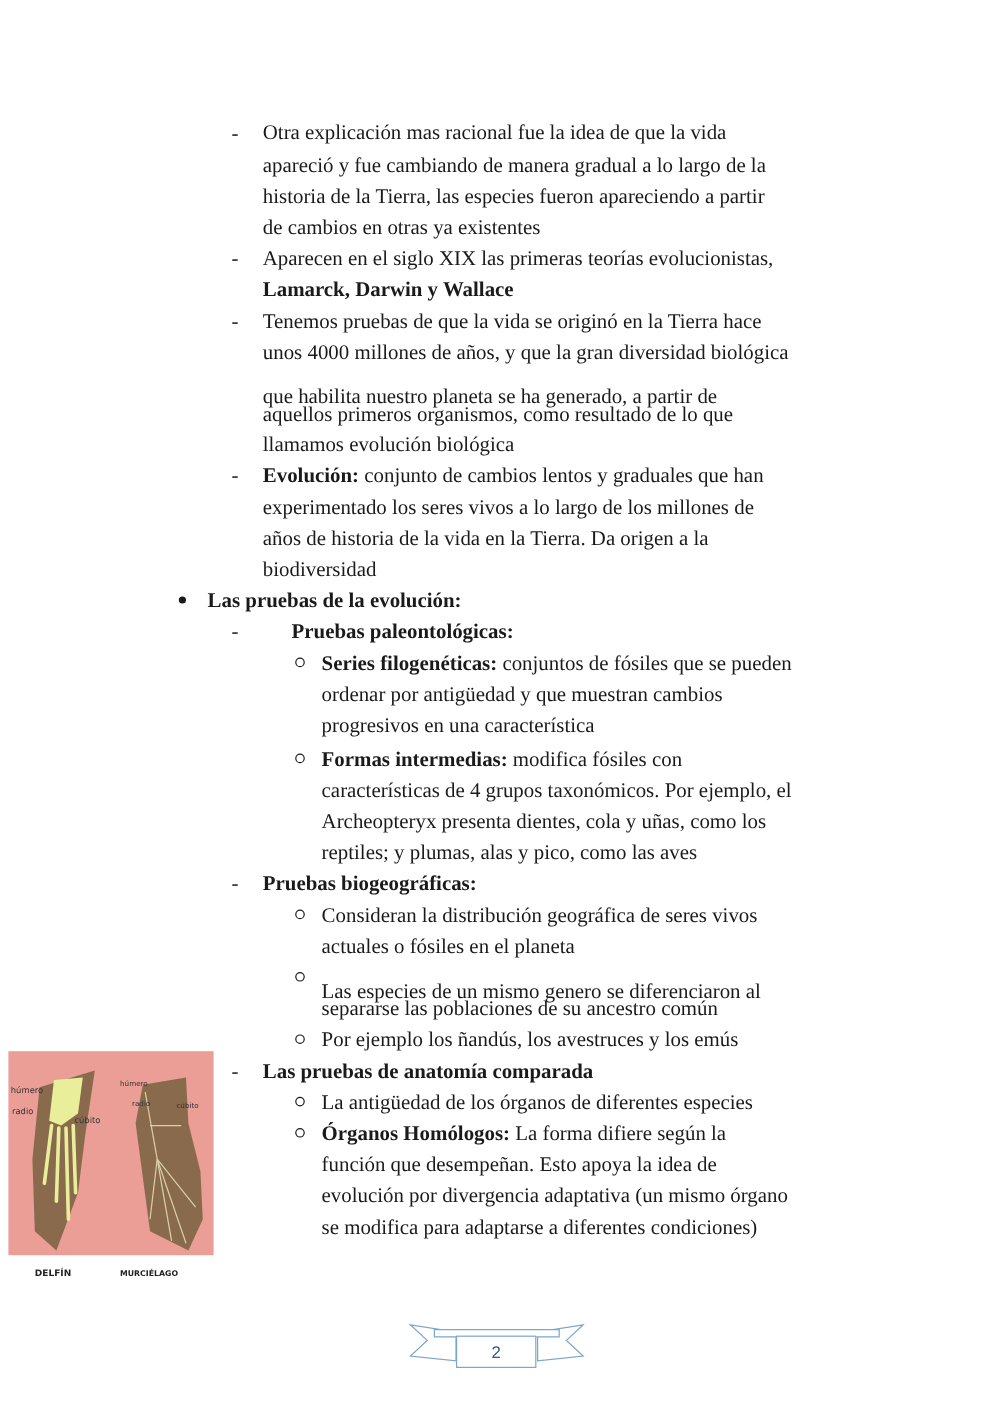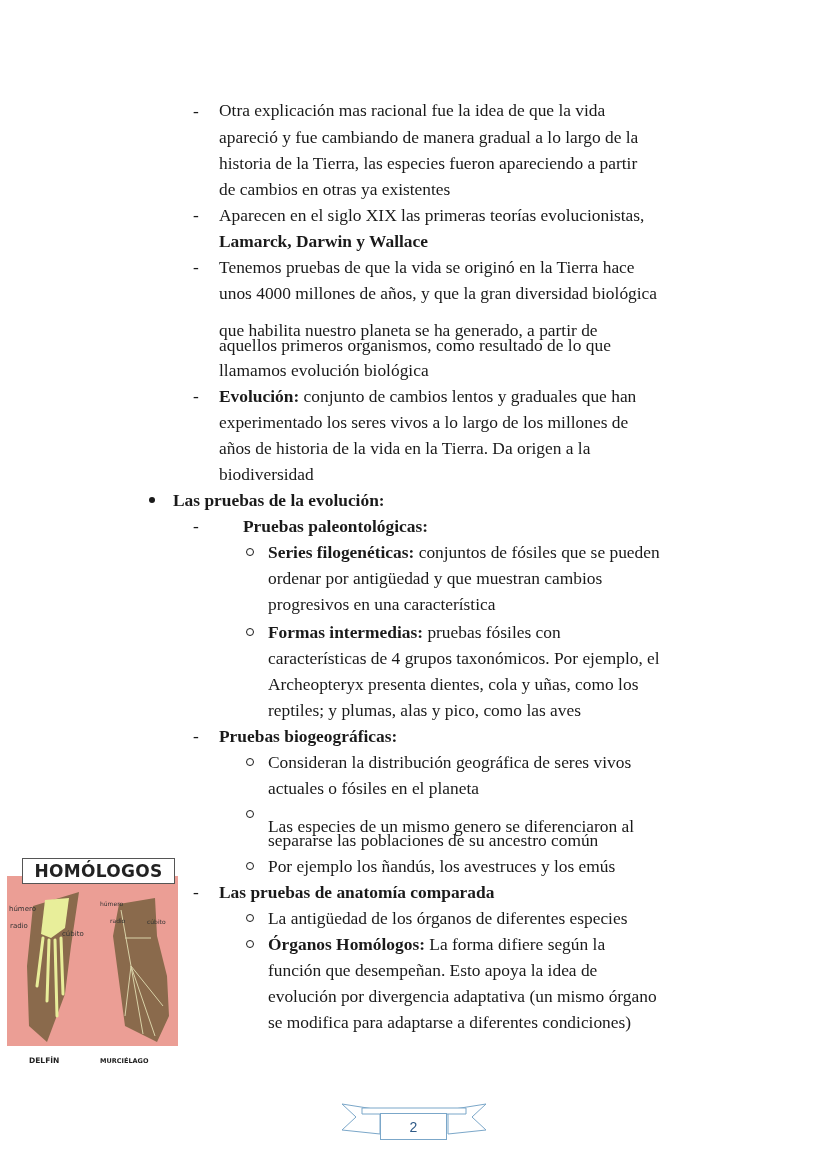--- a/index.html
+++ b/index.html
@@ -75,21 +75,21 @@
 
     <span class="dash" style="left:193px; top:516px;">-</span>
     <span class="line b" style="left:219px; top:516px;margin-left:24px;">Pruebas paleontológicas:</span>
 
     <span class="bullet-circle" style="left:246px; top:548px;"></span>
     <span class="line" style="left:268px; top:542px;"><span class="b">Series filogenéticas:</span><span> conjuntos de fósiles que se pueden</span></span>
     <span class="line" style="left:268px; top:568px;">ordenar por antigüedad y que muestran cambios</span>
     <span class="line" style="left:268px; top:594px;">progresivos en una característica</span>
 
     <span class="bullet-circle" style="left:246px; top:628px;"></span>
-    <span class="line" style="left:268px; top:622px;"><span class="b">Formas intermedias:</span><span> pruebas fósiles con</span></span>
+    <span class="line" style="left:268px; top:622px;"><span class="b">Formas intermedias:</span><span> modifica fósiles con</span></span>
     <span class="line" style="left:268px; top:648px;">características de 4 grupos taxonómicos. Por ejemplo, el</span>
     <span class="line" style="left:268px; top:674px;">Archeopteryx presenta dientes, cola y uñas, como los</span>
     <span class="line" style="left:268px; top:700px;">reptiles; y plumas, alas y pico, como las aves</span>
 
     <span class="dash" style="left:193px; top:726px;">-</span>
     <span class="line b" style="left:219px; top:726px;">Pruebas biogeográficas:</span>
 
     <span class="bullet-circle" style="left:246px; top:758px;"></span>
     <span class="line" style="left:268px; top:752px;">Consideran la distribución geográfica de seres vivos</span>
     <span class="line" style="left:268px; top:778px;">actuales o fósiles en el planeta</span>
@@ -130,21 +130,20 @@
       <polygon points="112,28 148,22 150,60 160,100 162,140 150,166 118,150 106,60" fill="#8a6a4c"></polygon>
       <g stroke="#d9d2a8" stroke-width="1" fill="none">
         <line x1="114" y1="34" x2="124" y2="90"></line>
         <line x1="124" y1="90" x2="148" y2="160"></line>
         <line x1="124" y1="90" x2="156" y2="130"></line>
         <line x1="124" y1="90" x2="136" y2="158"></line>
         <line x1="124" y1="90" x2="118" y2="140"></line>
         <line x1="118" y1="62" x2="144" y2="62"></line>
       </g>
     </svg>
-    <div class="fig-title">HOMÓLOGOS</div>
     <span class="fig-label" style="left:2px; top:47px;">húmero</span>
     <span class="fig-label" style="left:3px; top:64px;">radio</span>
     <span class="fig-label" style="left:55px; top:72px;">cúbito</span>
     <span class="fig-label" style="left:93px; top:42px; font-size:6px;">húmero</span>
     <span class="fig-label" style="left:103px; top:59px; font-size:6px;">radio</span>
     <span class="fig-label" style="left:140px; top:60px; font-size:6px;">cúbito</span>
     <span class="fig-caption" style="left:22px; top:178px;">DELFÍN</span>
     <span class="fig-caption" style="left:93px; top:179px; font-size:6.5px;">MURCIÉLAGO</span>
   </div>
 

